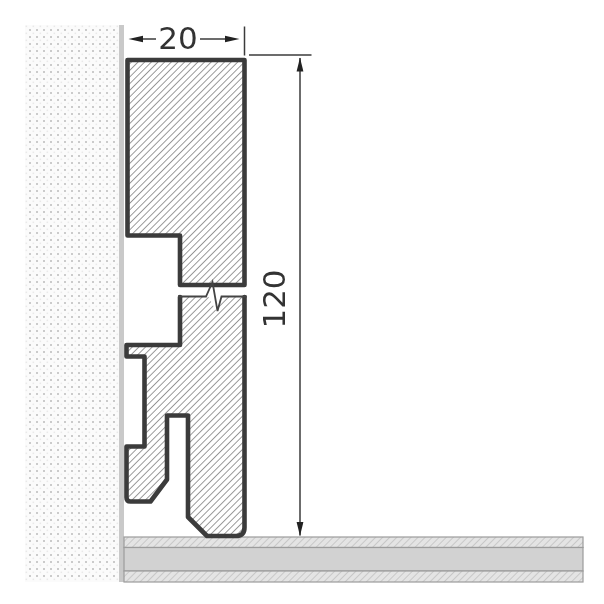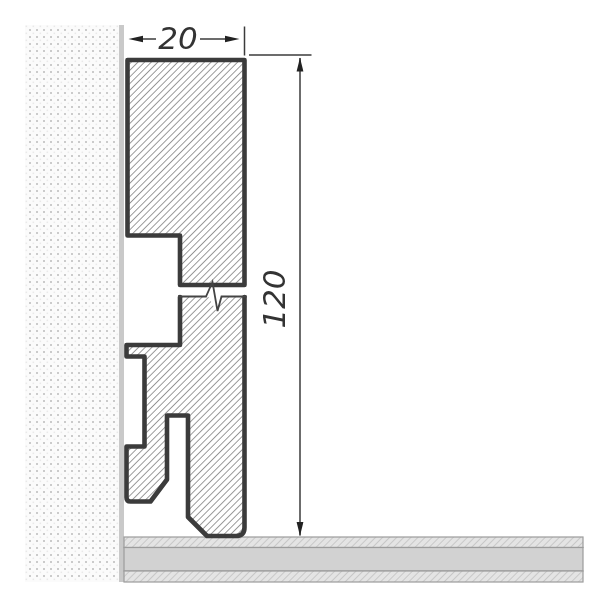--- a/index.html
+++ b/index.html
@@ -9,21 +9,20 @@
     height: 604px;
     background: #ffffff;
     font-family: "DejaVu Sans", "Liberation Sans", sans-serif;
     overflow: hidden;
   }
   .canvas-wrap {
     position: relative;
     width: 604px;
     height: 500px;
     background: #a3a3a3;
-    font-style: italic;
   }
   svg { display: block; }
   .dim-text {
     font-family: "DejaVu Sans", "Liberation Sans", sans-serif;
     font-size: 31px;
     fill: #333333;
   }
   .thin-line { stroke: #3b3b3b; stroke-width: 1.5; fill: none; }
   .arrow { fill: #222222; stroke: none; }
   .outline { stroke: #3b3b3b; stroke-width: 4.6; stroke-linejoin: round; stroke-linecap: round; fill: none; }

